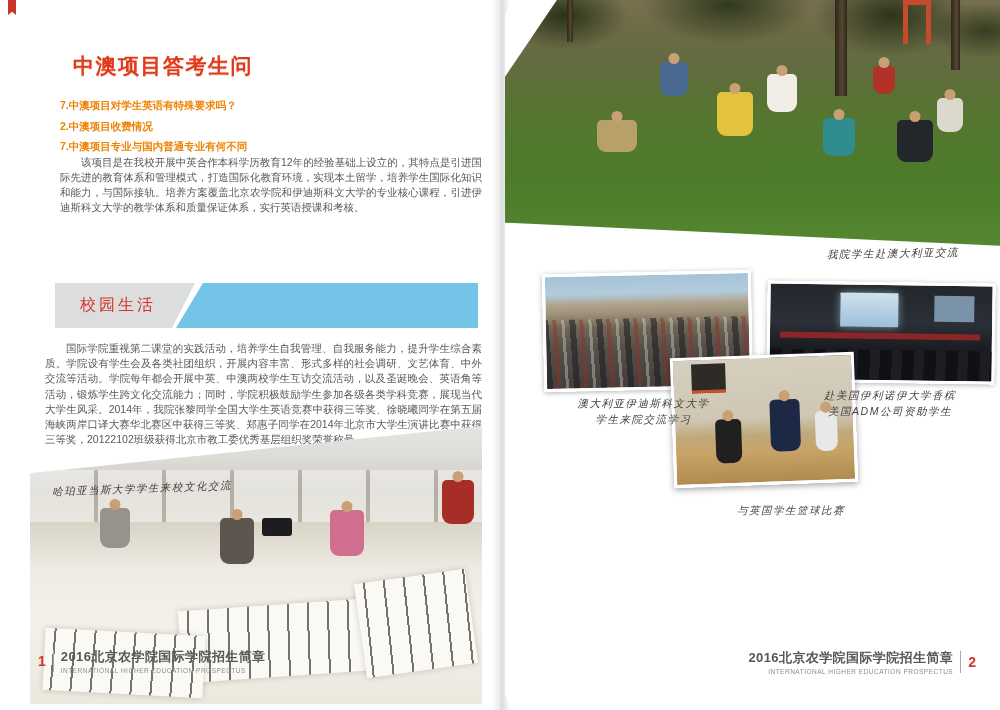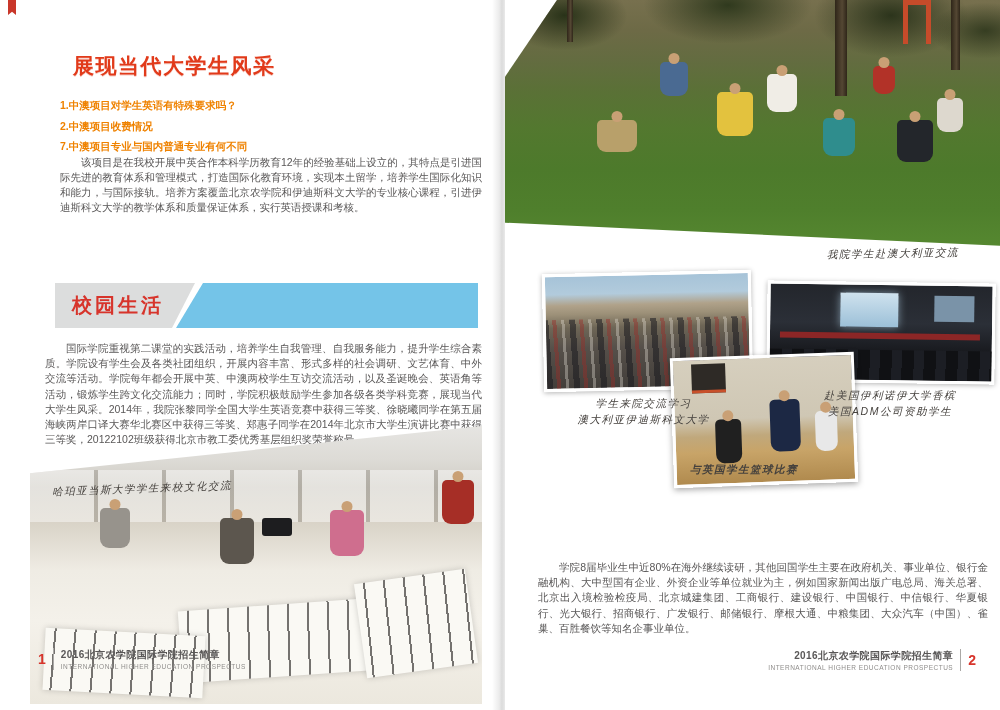--- a/index.html
+++ b/index.html
@@ -1,20 +1,20 @@
 <!DOCTYPE html>
 <html><head>
 <meta charset="utf-8">
 <style>
   html,body{margin:0;padding:0;background:#ffffff;}
   .sheet{position:relative;width:1000px;height:710px;background:#ffffff;overflow:hidden;
          font-family:"Liberation Sans","DejaVu Sans",sans-serif;}
   .page{position:absolute;top:0;height:710px;background:#ffffff;}
   .page.left{left:0;width:500px;}
-  .page.right{left:505px;width:495px;}
+  .page.right{left:505px;width:495px;border-radius:19px;}
   .gutter{position:absolute;left:492px;top:0;width:18px;height:710px;
           background:linear-gradient(90deg,rgba(0,0,0,0) 0%,rgba(0,0,0,.08) 40%,rgba(0,0,0,.14) 55%,rgba(0,0,0,0) 100%);}
 
   
   .corner-ribbon{position:absolute;left:8px;top:0;width:8px;height:15px;background:#c9372a;
                  clip-path:polygon(0 0,100% 0,100% 100%,50% 78%,0 100%);}
   .qa-title{position:absolute;left:73px;top:52px;margin:0;font-size:21px;font-weight:bold;
             color:#e13a1a;letter-spacing:1.5px;text-shadow:0 1px 0 rgba(225,58,26,.25);}
   .qa-block{position:absolute;left:60px;top:92px;width:422px;}
   .qa-block .q{margin:6px 0 1px 0;font-size:10.5px;font-weight:bold;color:#ef8200;line-height:1.4;}
@@ -23,39 +23,39 @@
   .banner{position:absolute;height:45px;}
   .banner-campus{left:55px;top:283px;width:425px;}
   .banner-employment{left:14px;top:505px;width:470px;}
   .banner .banner-gray{position:absolute;left:0;top:0;width:140px;height:45px;background:#dcdddd;
         clip-path:polygon(0 0,100% 0,calc(100% - 23px) 100%,0 100%);
         display:flex;align-items:center;justify-content:center;padding-right:14px;box-sizing:border-box;}
   .banner .banner-blue{position:absolute;top:0;height:45px;background:#74c4e8;
         clip-path:polygon(27px 0,100% 0,100% 100%,0 100%);}
   .banner-campus .banner-blue{left:121px;width:302px;}
   .banner-employment .banner-blue{left:124px;width:345px;}
-  .banner-text{font-size:20px;font-weight:bold;color:#d7342b;letter-spacing:3px;}
+  .banner-text{font-size:16px;font-weight:normal;color:#d7342b;letter-spacing:3px;}
 
   .body{position:absolute;margin:0;font-size:10.5px;color:#595757;line-height:1.45;
         text-align:justify;text-indent:2em;}
   .campus-body{left:45px;top:341px;width:437px;}
   .employment-body{left:33px;top:560px;width:450px;}
 
   .caption{position:absolute;font-size:10.5px;color:#45413d;font-style:italic;letter-spacing:1.5px;z-index:4;}
   .cap-line{display:block;text-align:center;line-height:1.5;}
 
   
   .footer{position:absolute;display:flex;align-items:center;gap:7px;z-index:6;}
   .footer-left{left:38px;top:648px;}
   .footer-right{right:24px;top:649px;}
   .page-num{color:#d7342b;font-size:14px;font-weight:bold;}
   .f-div{width:1px;height:22px;background:#aaa8a6;display:inline-block;}
   .f-text{display:flex;flex-direction:column;}
   .f-text.right-align{align-items:flex-end;text-align:right;}
-  .f-title{font-size:10px;font-weight:bold;color:#595757;letter-spacing:.4px;}
+  .f-title{font-size:13px;font-weight:bold;color:#595757;letter-spacing:.4px;}
   .f-sub{font-size:6.5px;color:#8f8d8b;letter-spacing:.5px;margin-top:1px;}
 
   
   .photo{position:absolute;overflow:hidden;}
   .person{position:absolute;border-radius:5px 5px 9px 9px;}
   .person::before{content:"";position:absolute;left:50%;top:-9px;transform:translateX(-50%);
                   width:11px;height:11px;border-radius:50%;background:#c9a075;}
 
   .photo-calligraphy{left:30px;top:426px;width:452px;height:278px;z-index:1;
      clip-path:polygon(0 17%,100% 0,100% 100%,0 100%);
@@ -106,34 +106,34 @@
      transform:rotate(-2deg);box-shadow:0 2px 6px rgba(0,0,0,.35);
      background:linear-gradient(180deg,#d6cfbe 0%,#cfc7b4 48%,#c0a87c 62%,#c8a468 75%,#b08a4e 100%);}
   .backboard{position:absolute;left:18px;top:4px;width:34px;height:26px;background:#2e2a26;
      border-bottom:3px solid #c8502a;}
 
   
   .cap-calligraphy{left:22px;top:56px;transform:rotate(-2deg);}
   .cap-park{left:322px;top:247px;transform:rotate(-1deg);}
   .cap-ecu{left:36px;top:396px;width:205px;}
   .cap-adm{left:285px;top:388px;width:200px;}
-  .cap-basketball{left:185px;top:463px;width:155px;text-align:left;font-weight:bold;}
+  .cap-basketball{left:185px;top:504px;width:155px;text-align:right;}
 </style>
 </head>
 <body>
 
 <div class="sheet">
 
   <div class="page left">
     <div class="corner-ribbon"></div>
 
-    <h1 class="qa-title">展现当代大学生风采</h1>
+    <h1 class="qa-title">中澳项目答考生问</h1>
 
     <div class="qa-block">
-      <p class="q">1.中澳项目对学生英语有特殊要求吗？</p>
+      <p class="q">7.中澳项目对学生英语有特殊要求吗？</p>
       <p class="q">2.中澳项目收费情况</p>
       <p class="q">7.中澳项目专业与国内普通专业有何不同</p>
       <p class="a">该项目是在我校开展中英合作本科学历教育12年的经验基础上设立的，其特点是引进国际先进的教育体系和管理模式，打造国际化教育环境，实现本土留学，培养学生国际化知识和能力，与国际接轨。培养方案覆盖北京农学院和伊迪斯科文大学的专业核心课程，引进伊迪斯科文大学的教学体系和质量保证体系，实行英语授课和考核。</p>
     </div>
 
     <div class="banner banner-campus">
       <div class="banner-blue"></div>
       <div class="banner-gray">
         <span class="banner-text">校园生活</span>
       </div>
@@ -189,39 +189,38 @@
     </div>
 
     <div class="photo photo-classroom">
       <div class="screen"></div>
       <div class="window-right"></div>
       <div class="red-strip"></div>
       <div class="audience"></div>
     </div>
 
     <div class="caption cap-ecu">
+      <span class="cap-line">澳大利亚伊迪斯科文大学</span>
       <span class="cap-line">学生来院交流学习</span>
-      <span class="cap-line">澳大利亚伊迪斯科文大学</span>
     </div>
 
     <div class="caption cap-adm">
       <span class="cap-line">赴美国伊利诺伊大学香槟</span>
       <span class="cap-line">美国ADM公司资助学生</span>
     </div>
 
     <div class="photo photo-basketball">
       <div class="backboard"></div>
       <div class="person" style="left:95px;top:42px;width:30px;height:52px;background:#1c2844;"></div>
       <div class="person" style="left:40px;top:60px;width:26px;height:44px;background:#202020;"></div>
       <div class="person" style="left:140px;top:55px;width:22px;height:40px;background:#e8e8e8;"></div>
     </div>
     <div class="caption cap-basketball">与英国学生篮球比赛</div>
 
 
-    <p class="body employment-body">学院8届毕业生中近80%在海外继续读研，其他回国学生主要在政府机关、事业单位、银行金融机构、大中型国有企业、外资企业等单位就业为主，例如国家新闻出版广电总局、海关总署、北京出入境检验检疫局、北京城建集团、工商银行、建设银行、中国银行、中信银行、华夏银行、光大银行、招商银行、广发银行、邮储银行、摩根大通、中粮集团、大众汽车（中国）、雀巢、百胜餐饮等知名企事业单位。</p>
 
     <div class="footer footer-right">
       <span class="f-text right-align">
         <span class="f-title">2016北京农学院国际学院招生简章</span>
         <span class="f-sub">INTERNATIONAL HIGHER EDUCATION PROSPECTUS</span>
       </span>
       <span class="f-div"></span>
       <span class="page-num">2</span>
     </div>
   </div>

